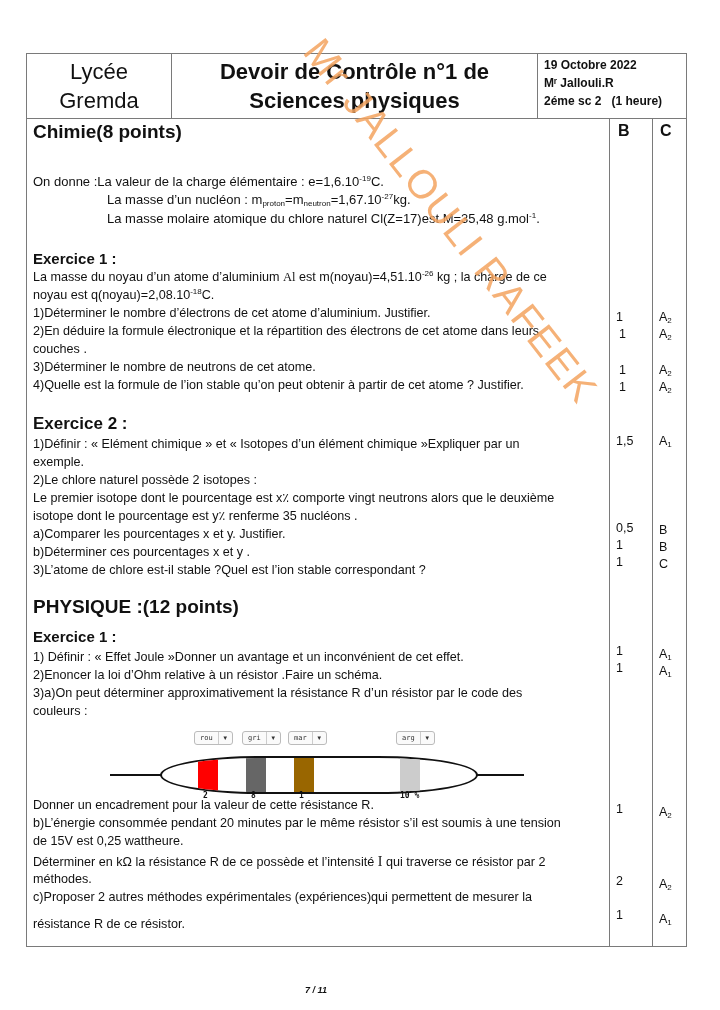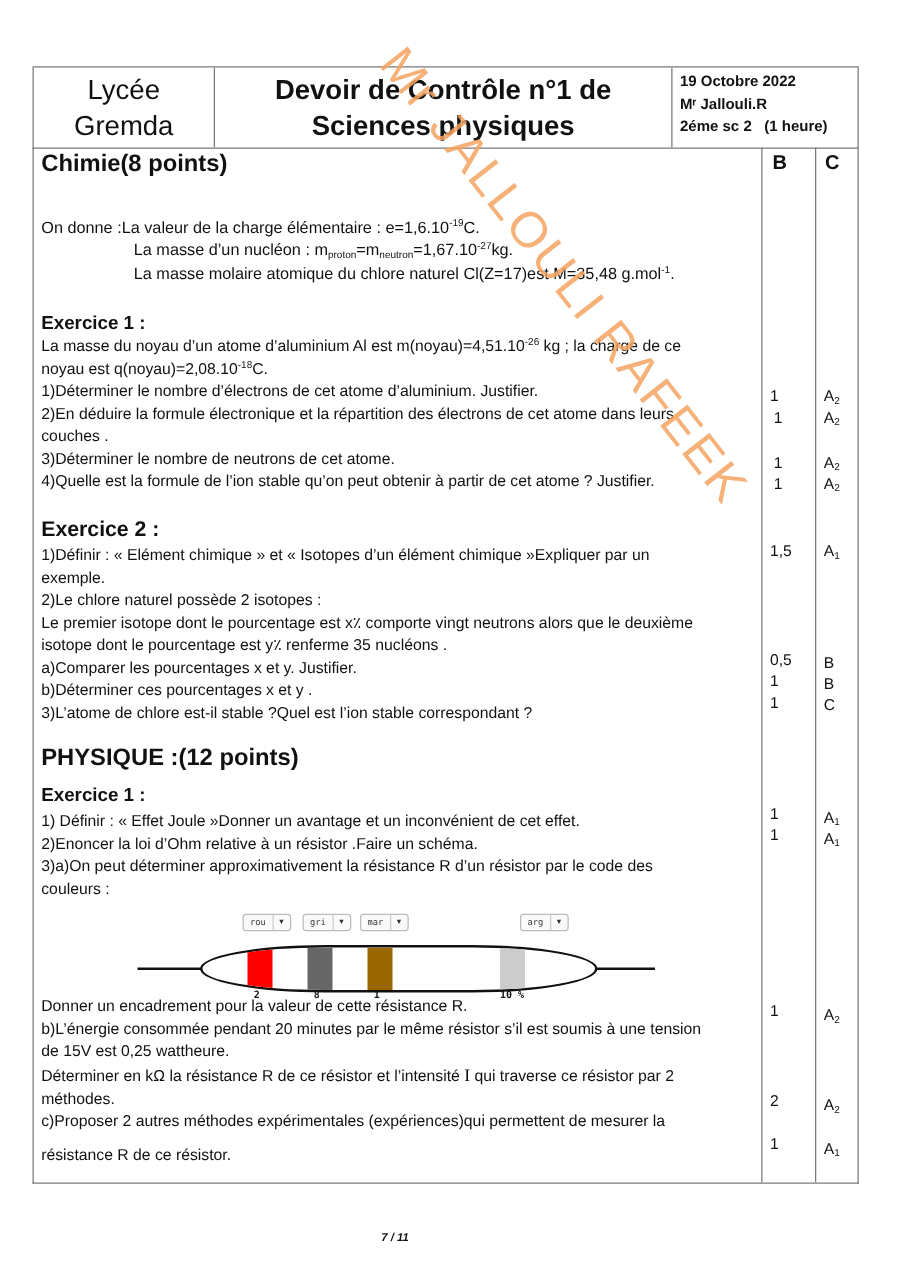--- a/index.html
+++ b/index.html
@@ -90,21 +90,21 @@
     </div>
     <div class="abs txt13" style="left:80px; top:73px;">
       <span>La masse d’un nucléon : m</span><sub>proton</sub><span>=m</span><sub>neutron</sub><span>=1,67.10</span><sup>-27</sup><span>kg.</span>
     </div>
     <div class="abs txt13" style="left:80px; top:92px;">
       <span>La masse molaire atomique du chlore naturel Cl(Z=17)est M=35,48 g.mol</span><sup>-1</sup><span>.</span>
     </div>
 
     <div class="abs ex-title" style="left:6px; top:132px;">Exercice 1 :</div>
     <div class="abs txt" style="left:6px; top:151px;">
-      <span>La masse du noyau d’un atome d’aluminium </span><span style="font-family:Liberation Sans, sans-serif;">Al</span><span> est m(noyau)=4,51.10</span><sup>-26</sup><span> kg ; la charge de ce</span>
+      <span>La masse du noyau d’un atome d’aluminium </span><span style="font-family:Liberation Serif, serif;">Al</span><span> est m(noyau)=4,51.10</span><sup>-26</sup><span> kg ; la charge de ce</span>
     </div>
     <div class="abs txt" style="left:6px; top:169px;">
       <span>noyau est q(noyau)=2,08.10</span><sup>-18</sup><span>C.</span>
     </div>
     <div class="abs txt" style="left:6px; top:187px;">1)Déterminer le nombre d’électrons de cet atome d’aluminium. Justifier.</div>
     <div class="abs txt" style="left:6px; top:205px;">2)En déduire la formule électronique et la répartition des électrons de cet atome dans leurs</div>
     <div class="abs txt" style="left:6px; top:223px;">couches .</div>
     <div class="abs txt" style="left:6px; top:241px;">3)Déterminer le nombre de neutrons de cet atome.</div>
     <div class="abs txt" style="left:6px; top:259px;">4)Quelle est la formule de l’ion stable qu’on peut obtenir à partir de cet atome ? Justifier.</div>
 
@@ -145,21 +145,21 @@
 
     <div class="mark" style="left:589px; top:526px;">1</div>
     <div class="mark" style="left:632px; top:529px;"><span>A</span><sub>1</sub></div>
     <div class="mark" style="left:589px; top:543px;">1</div>
     <div class="mark" style="left:632px; top:546px;"><span>A</span><sub>1</sub></div>
 
     <div class="abs txt" style="left:6px; top:679px;">Donner un encadrement pour la valeur de cette résistance R.</div>
     <div class="abs txt" style="left:6px; top:697px;">b)L’énergie consommée pendant 20 minutes par le  même résistor s’il est soumis à une tension</div>
     <div class="abs txt" style="left:6px; top:715px;">de 15V est 0,25 wattheure.</div>
     <div class="abs txt" style="left:6px; top:735px;">
-      <span>Déterminer en kΩ la résistance R de ce résistor et l’intensité </span><span style="font-family:'Liberation Serif',serif; font-size:14px;">I</span><span> qui traverse ce résistor par 2</span>
+      <span>Déterminer en kΩ la résistance R de ce possède et l’intensité </span><span style="font-family:'Liberation Serif',serif; font-size:14px;">I</span><span> qui traverse ce résistor par 2</span>
     </div>
     <div class="abs txt" style="left:6px; top:753px;">méthodes.</div>
     <div class="abs txt" style="left:6px; top:771px;">c)Proposer 2 autres méthodes expérimentales (expériences)qui permettent de mesurer la</div>
     <div class="abs txt" style="left:6px; top:798px;">résistance R de ce résistor.</div>
 
     <div class="mark" style="left:589px; top:684px;">1</div>
     <div class="mark" style="left:632px; top:687px;"><span>A</span><sub>2</sub></div>
     <div class="mark" style="left:589px; top:756px;">2</div>
     <div class="mark" style="left:632px; top:759px;"><span>A</span><sub>2</sub></div>
     <div class="mark" style="left:589px; top:790px;">1</div>
@@ -181,21 +181,21 @@
       <span class="dd-arrow">▼</span>
     </div>
     <div class="dd" style="left:132px;">
       <span class="dd-val">gri</span>
       <span class="dd-arrow">▼</span>
     </div>
     <div class="dd" style="left:178px;">
       <span class="dd-val">mar</span>
       <span class="dd-arrow">▼</span>
     </div>
-    <div class="dd" style="left:286px;margin-left:20px;">
+    <div class="dd" style="left:286px;">
       <span class="dd-val">arg</span>
       <span class="dd-arrow">▼</span>
     </div>
 
     <div class="band-label" style="left:93px;">2</div>
     <div class="band-label" style="left:141px;">8</div>
     <div class="band-label" style="left:189px;">1</div>
     <div class="band-label" style="left:290px;">10 %</div>
   </div>
 

